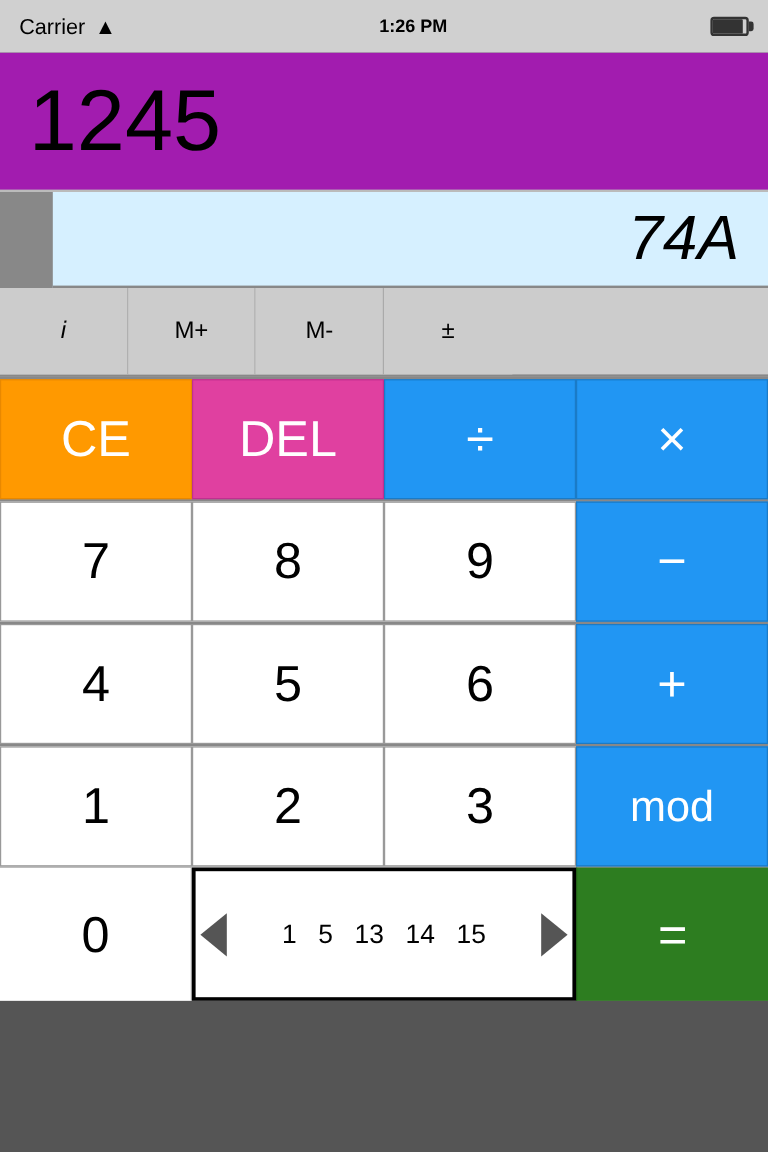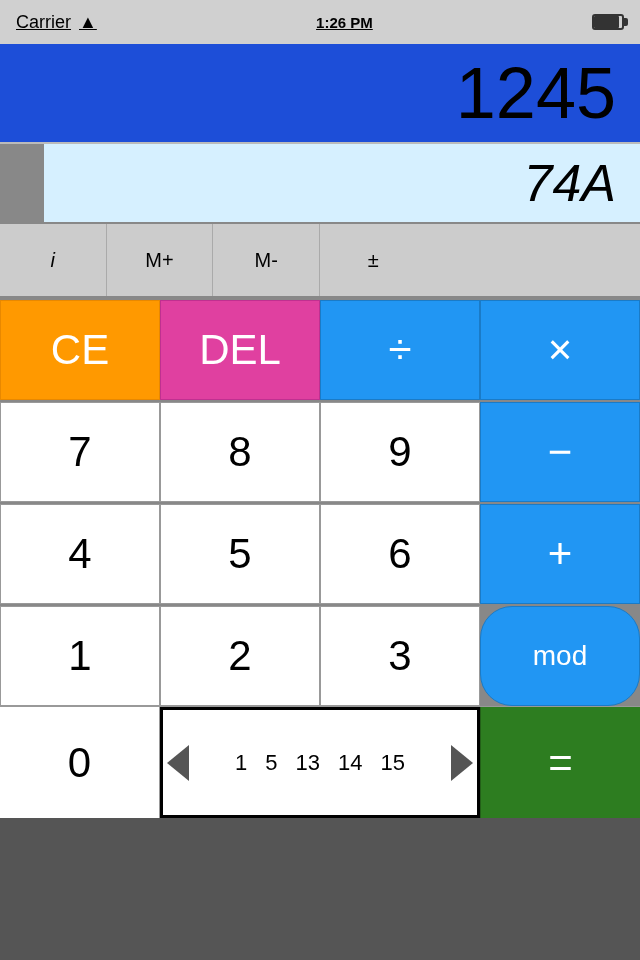--- a/index.html
+++ b/index.html
@@ -15,21 +15,20 @@
     
     .status-bar {
       height: 44px;
       background: #d0d0d0;
       display: flex;
       align-items: center;
       justify-content: space-between;
       padding: 0 16px;
       font-size: 18px;
       font-weight: 500;
-      text-decoration: underline;
     }
     .status-left { display: flex; align-items: center; gap: 8px; }
     .status-center { font-weight: 600; font-size: 15px; }
     .status-right { display: flex; align-items: center; gap: 6px; }
 
     
     .battery {
       width: 32px;
       height: 16px;
       border: 2px solid #333;
@@ -59,25 +58,25 @@
     .wifi-icon { font-size: 18px; }
 
     
     .calc-container {
       width: 640px;
       background: #888;
     }
 
     
     .display-main {
-      background: #1d4ed8;
-      height: 100px;
-      display: flex;
-      align-items: center;
-      justify-content: flex-end;
+      background: #a21caf;
+      height: 116px;
+      display: flex;
+      align-items: center;
+      justify-content: flex-start;
       padding: 0 24px;
       border-bottom: 2px solid #bbb;
       font-size: 72px;
       font-weight: 300;
       color: #000;
     }
 
     .display-secondary {
       background: #d6f0ff;
       height: 80px;
@@ -263,21 +262,21 @@
     <div class="calc-btn btn-white">4</div>
     <div class="calc-btn btn-white">5</div>
     <div class="calc-btn btn-white">6</div>
     <div class="calc-btn btn-blue">+</div>
   </div>
 
   <div class="btn-grid">
     <div class="calc-btn btn-white">1</div>
     <div class="calc-btn btn-white">2</div>
     <div class="calc-btn btn-white">3</div>
-    <div class="calc-btn btn-blue" style="font-size:28px;border-radius:32px;">mod</div>
+    <div class="calc-btn btn-blue" style="font-size:36px;">mod</div>
   </div>
 
   <div class="bottom-row">
     <div class="btn-zero">0</div>
     <div class="scroll-selector">
       <div class="scroll-numbers">
         <span>1</span>
         <span>5</span>
         <span>13</span>
         <span>14</span>

